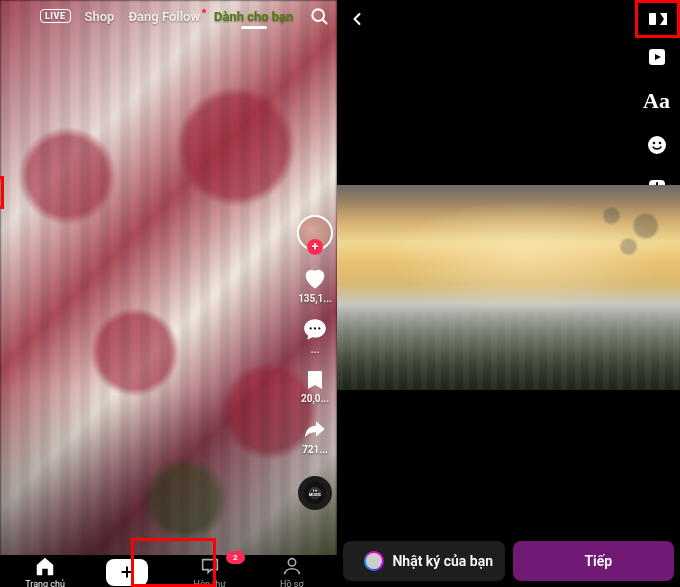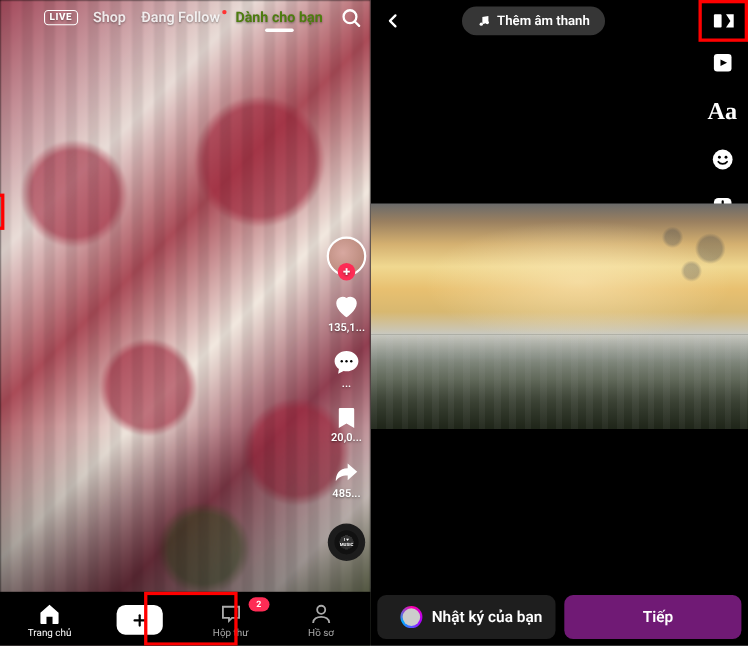--- a/index.html
+++ b/index.html
@@ -98,21 +98,21 @@
     position: absolute; left: 8px; bottom: 60px; right: 60px;
     font-size: 12px; line-height: 1.35;
     text-shadow: 0 1px 2px rgba(0,0,0,0.6);
   }
   .feed-caption .user { font-weight: 700; font-size: 13px; margin-bottom: 3px; }
   .feed-caption .translate { color: rgba(255,255,255,0.9); font-size: 11px; margin-top: 3px; }
   .feed-caption .sound { font-size: 11px; margin-top: 4px; display:flex; align-items:center; gap:4px; }
 
   .bottom-nav {
     position: absolute; bottom: 0; left: 0; right: 0;
-    height: 49px; background: #000;
+    height: 32px; background: #000;
     display: flex; align-items: center; justify-content: space-around;
     padding: 2px 4px 0;
     margin-top: 44px;
   }
   .nav-item {
     display: flex; flex-direction: column; align-items: center; gap: 1px;
     font-size: 9px; color: #aaa; flex: 1;
   }
   .nav-item.active { color: #fff; }
   .nav-label { margin-top: 1px; }
@@ -243,21 +243,21 @@
     <div class="rail-item">
       <svg width="24" height="24" viewBox="0 0 24 24" fill="#fff">
           <path d="M6 3h12a1 1 0 0 1 1 1v17l-7-4-7 4V4a1 1 0 0 1 1-1z"></path>
         </svg>
       <span data-bind="left.rail.saves">20,0...</span>
     </div>
     <div class="rail-item">
       <svg width="26" height="26" viewBox="0 0 24 24" fill="#fff">
           <path d="M13 4l8 7-8 7v-4c-5 0-8 1.5-10 5 0-6 3-11 10-11V4z"></path>
         </svg>
-      <span data-bind="left.rail.shares">485...</span>
+      <span data-bind="left.rail.shares">721...</span>
     </div>
     <div class="rail-music-disc"></div>
   </div>
 
 
   <div class="bottom-nav">
     <div class="nav-item active">
       <svg width="22" height="22" viewBox="0 0 24 24" fill="#fff">
           <path d="M3 11l9-8 9 8v10a1 1 0 0 1-1 1h-5v-7h-6v7H4a1 1 0 0 1-1-1V11z"></path>
         </svg>
@@ -290,28 +290,20 @@
   <div class="hi-red hi2"></div>
 </div>
 
 <div class="screen right">
   <div class="ed-top">
     <span>
       <svg width="20" height="20" viewBox="0 0 24 24" fill="none" stroke="#fff" stroke-width="2.5" stroke-linecap="round" stroke-linejoin="round">
           <polyline points="15 18 9 12 15 6"></polyline>
         </svg>
     </span>
-    <div class="add-sound">
-      <svg width="12" height="12" viewBox="0 0 24 24" fill="#fff">
-          <path d="M9 18V5l11-2v12"></path>
-          <circle cx="7" cy="18" r="3"></circle>
-          <circle cx="18" cy="15" r="3"></circle>
-        </svg>
-      <span data-bind="right.add_sound">Thêm âm thanh</span>
-    </div>
     <span style="margin-left:auto">
       <svg width="24" height="24" viewBox="0 0 24 24" fill="#fff">
           <rect x="3" y="6" width="7" height="12" rx="1"></rect>
           <path d="M14 6h7v12h-7l4-6-4-6z"></path>
         </svg>
     </span>
   </div>
 
   <div class="ed-sidebar">
     <span>

